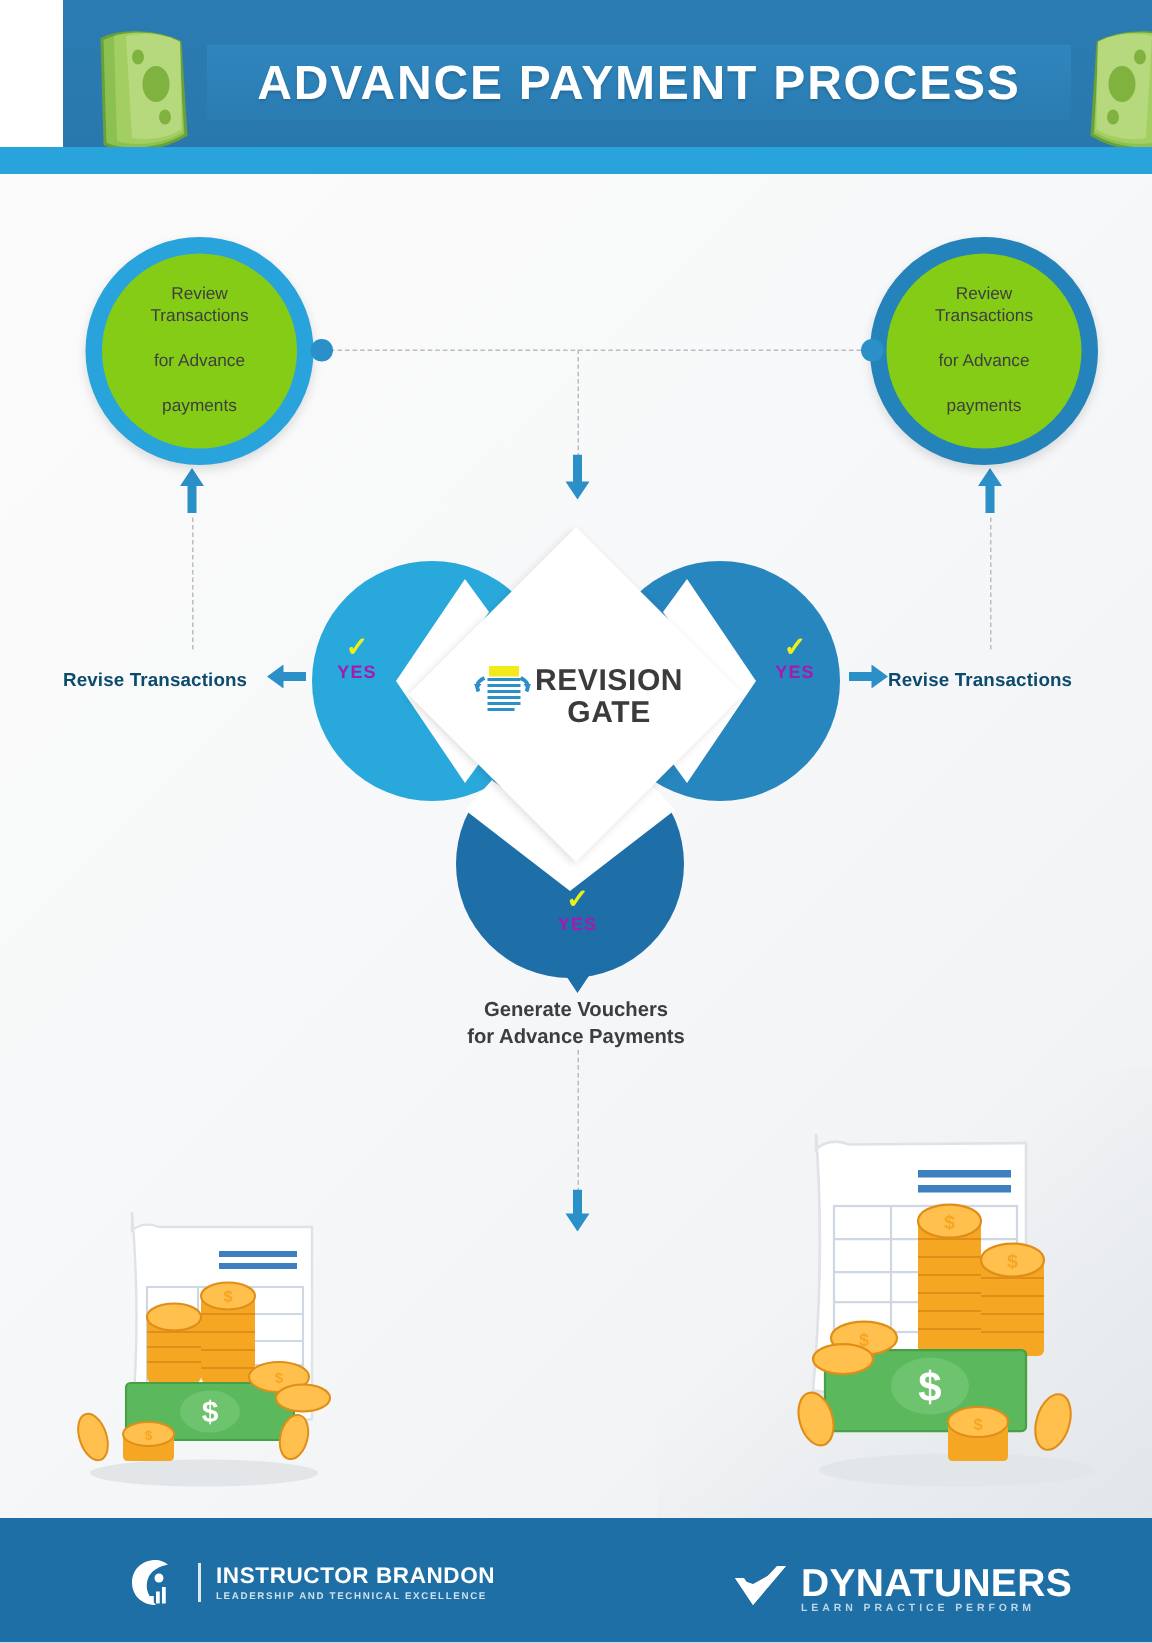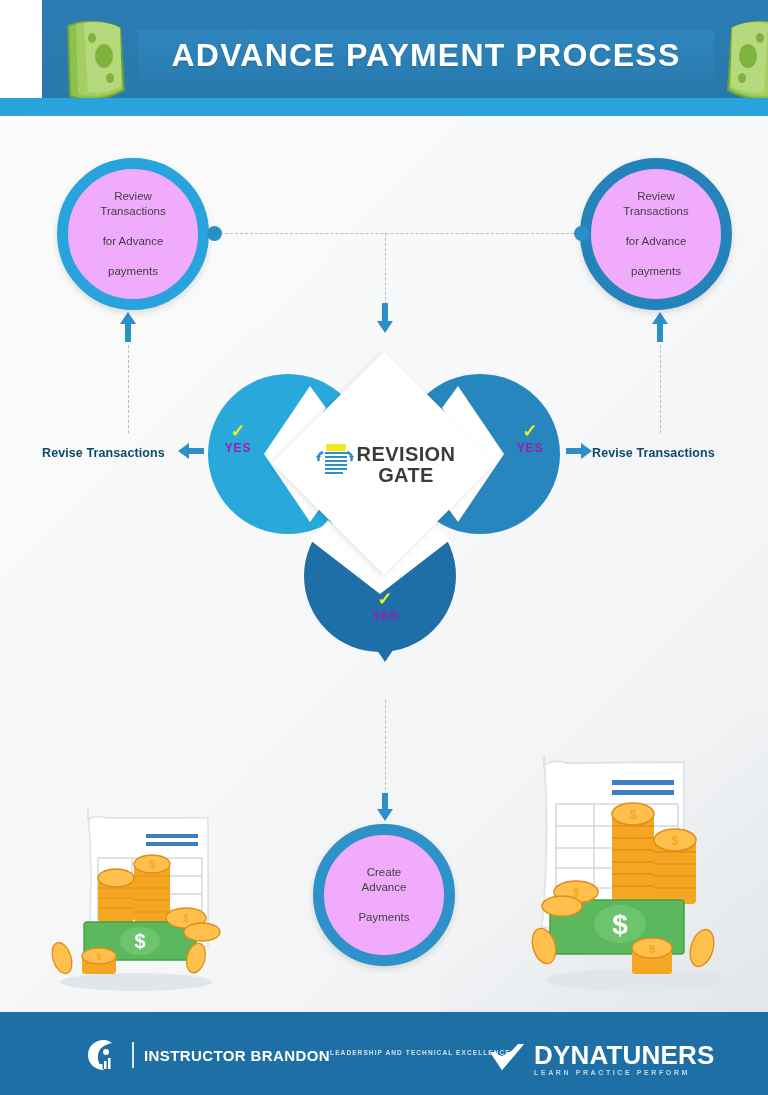--- a/index.html
+++ b/index.html
@@ -40,21 +40,21 @@
     position:absolute; left:0; top:116px; width:768px; height:896px;
     background:linear-gradient(135deg,#fbfbfb 0%,#f7f8f9 45%,#eef0f2 100%);
   }
   .canvas:after{
     content:""; position:absolute; right:0; bottom:0; width:330px; height:300px;
     background:linear-gradient(140deg, rgba(255,255,255,0) 40%, rgba(222,227,232,0.75) 100%);
   }
 
   
   .node-circle {
-    position:absolute; border-radius:50%; background:#f0abfc;
+    position:absolute; border-radius:50%; background:#84cc16;
     display:flex; align-items:center; justify-content:flex-end; text-align:center;
     box-shadow:0 3px 7px rgba(0,0,0,0.13);
   }
   .node-circle span {
     color:#3f3f3f; font-size:11.5px; line-height:15px; padding:0 14px;
     display:block;
   }
   #circle-top-left  { left:57px;  top:158px; width:152px; height:152px; border:11px solid #29a3dc; }
   #circle-top-right { left:580px; top:158px; width:152px; height:152px; border:11px solid #2483ba; }
   #circle-bottom    { left:313px; top:824px; width:142px; height:142px; border:11px solid #2e91c9; }
@@ -134,21 +134,21 @@
   .illus-right { position:absolute; left:520px; top:752px; width:230px; height:245px; }
 
   
   .footer {
     position:absolute; left:0; top:1012px; width:768px; height:83px;
     background:#1d6fa5;
   }
   .footer-left { position:absolute; left:86px; top:26px; display:flex; align-items:center; }
   .brandon-mark { width:36px; height:34px; }
   .brandon-divider { width:2px; height:26px; background:#ffffff; opacity:0.85; margin:0 10px; }
-  .brandon-text { display:flex; flex-direction:row; }
+  .brandon-text { display:flex; flex-direction:column; }
   .brandon-name { color:#ffffff; font-size:15px; font-weight:bold; letter-spacing:0.4px; }
   .brandon-sub  { color:#cfe0ec; font-size:6.5px; font-weight:bold; letter-spacing:1.1px; margin-top:2px; }
   .footer-right { position:absolute; left:488px; top:30px; display:flex; align-items:center; }
   .dyna-check { width:38px; height:30px; margin-right:8px; }
   .dyna-text { display:flex; flex-direction:column; }
   .dyna-name { color:#ffffff; font-size:26px; font-weight:bold; letter-spacing:0.2px; line-height:26px; }
   .dyna-sub  { color:#bcd6e8; font-size:7px; font-weight:bold; letter-spacing:2.6px; margin-top:1px; }
 </style>
 </head>
 <body>
@@ -274,27 +274,25 @@
     <span class="check">✓</span>
     <span class="yes-text">YES</span>
   </div>
   <div class="yes-group" id="yes-bottom">
     <span class="check">✓</span>
     <span class="yes-text">YES</span>
   </div>
 
   <div class="side-label" id="label-left">Revise Transactions</div>
   <div class="side-label" id="label-right">Revise Transactions</div>
-
-  <div class="node-circle" id="circle-bottom">
-    <span>
-      <span>Create Advance</span><br>
-      <span>Payments</span>
-    </span>
-  </div>
+  <div id="label-generate">
+    <span>Generate Vouchers</span><br>
+    <span>for Advance Payments</span>
+  </div>
+
 
   <svg class="illus-left" viewBox="0 0 200 190">
     <ellipse cx="100" cy="176" rx="76" ry="9" fill="#e3e6e9"></ellipse>
     <path d="M52 14 q8 -6 18 -2 L172 12 L172 140 q-60 10 -120 2 q6 -70 0 -140 z" fill="#ffffff" stroke="#dfe3e7" stroke-width="1.6"></path>
     <rect x="110" y="28" width="52" height="4" fill="#3d7fbf"></rect>
     <rect x="110" y="36" width="52" height="4" fill="#3d7fbf"></rect>
     <g stroke="#cfd8e2" stroke-width="1.4" fill="none">
       <rect x="62" y="52" width="104" height="68"></rect>
       <line x1="62" y1="70" x2="166" y2="70"></line>
         <line x1="62" y1="88" x2="166" y2="88"></line>

